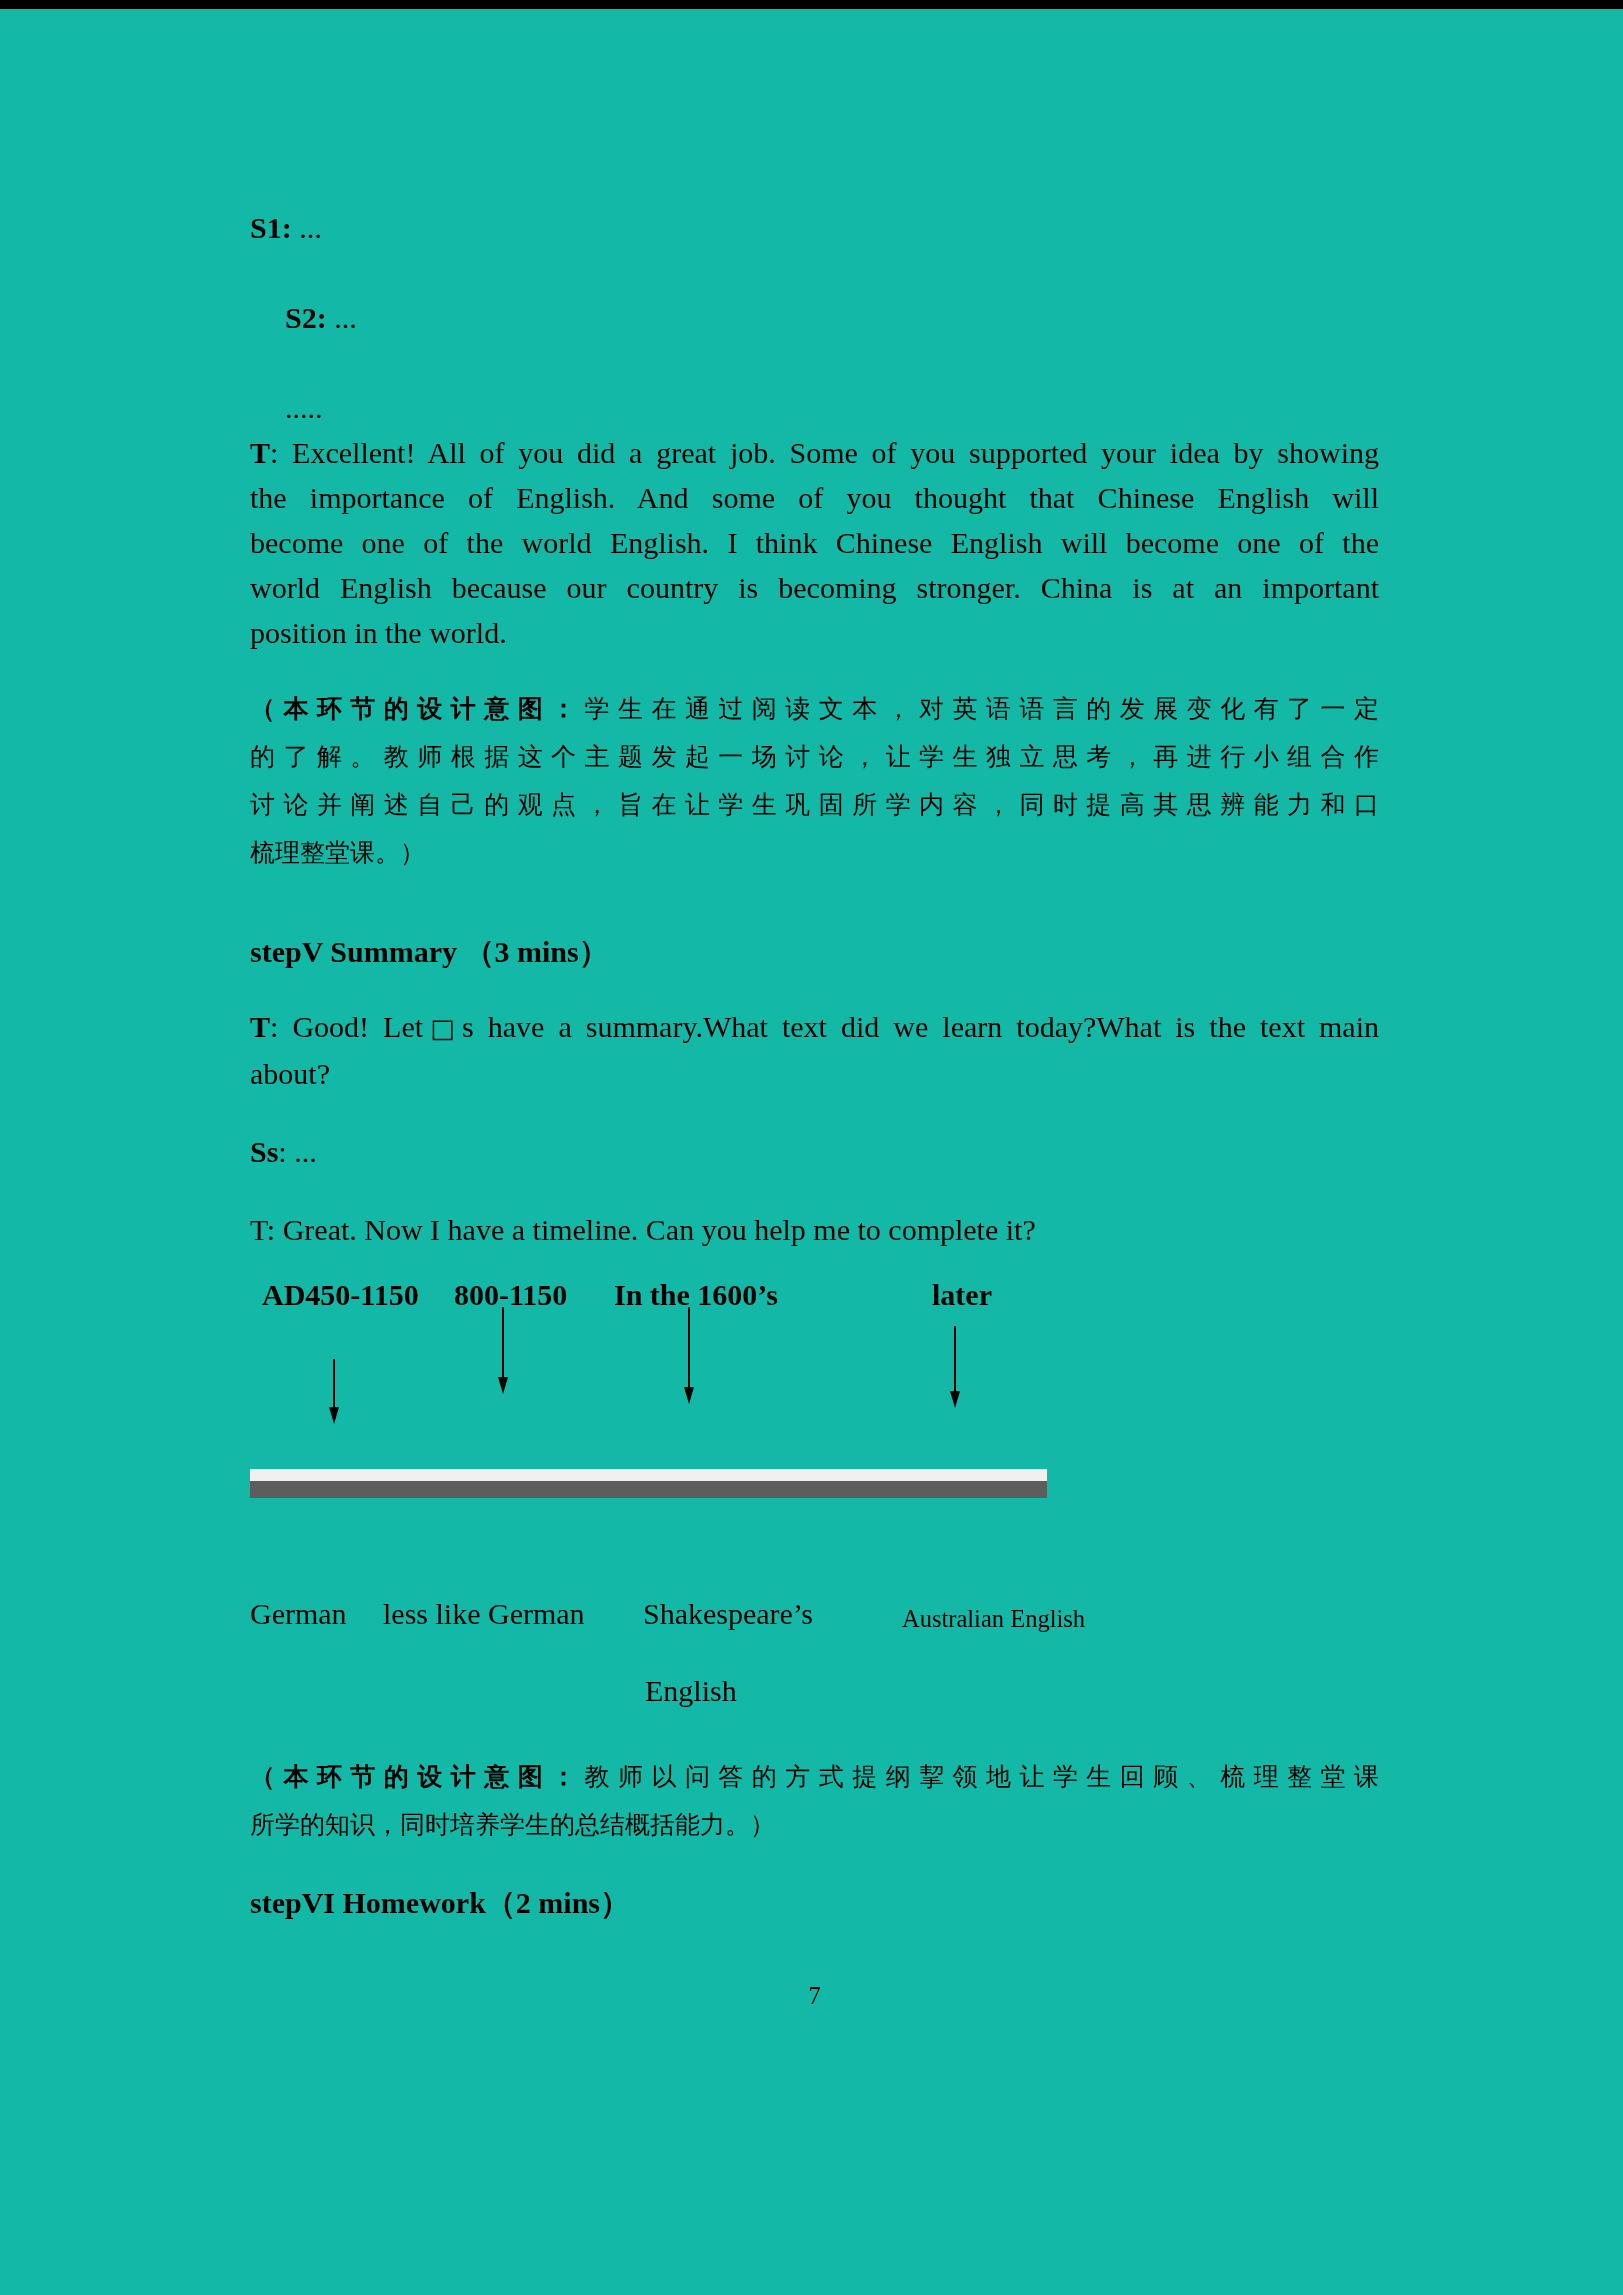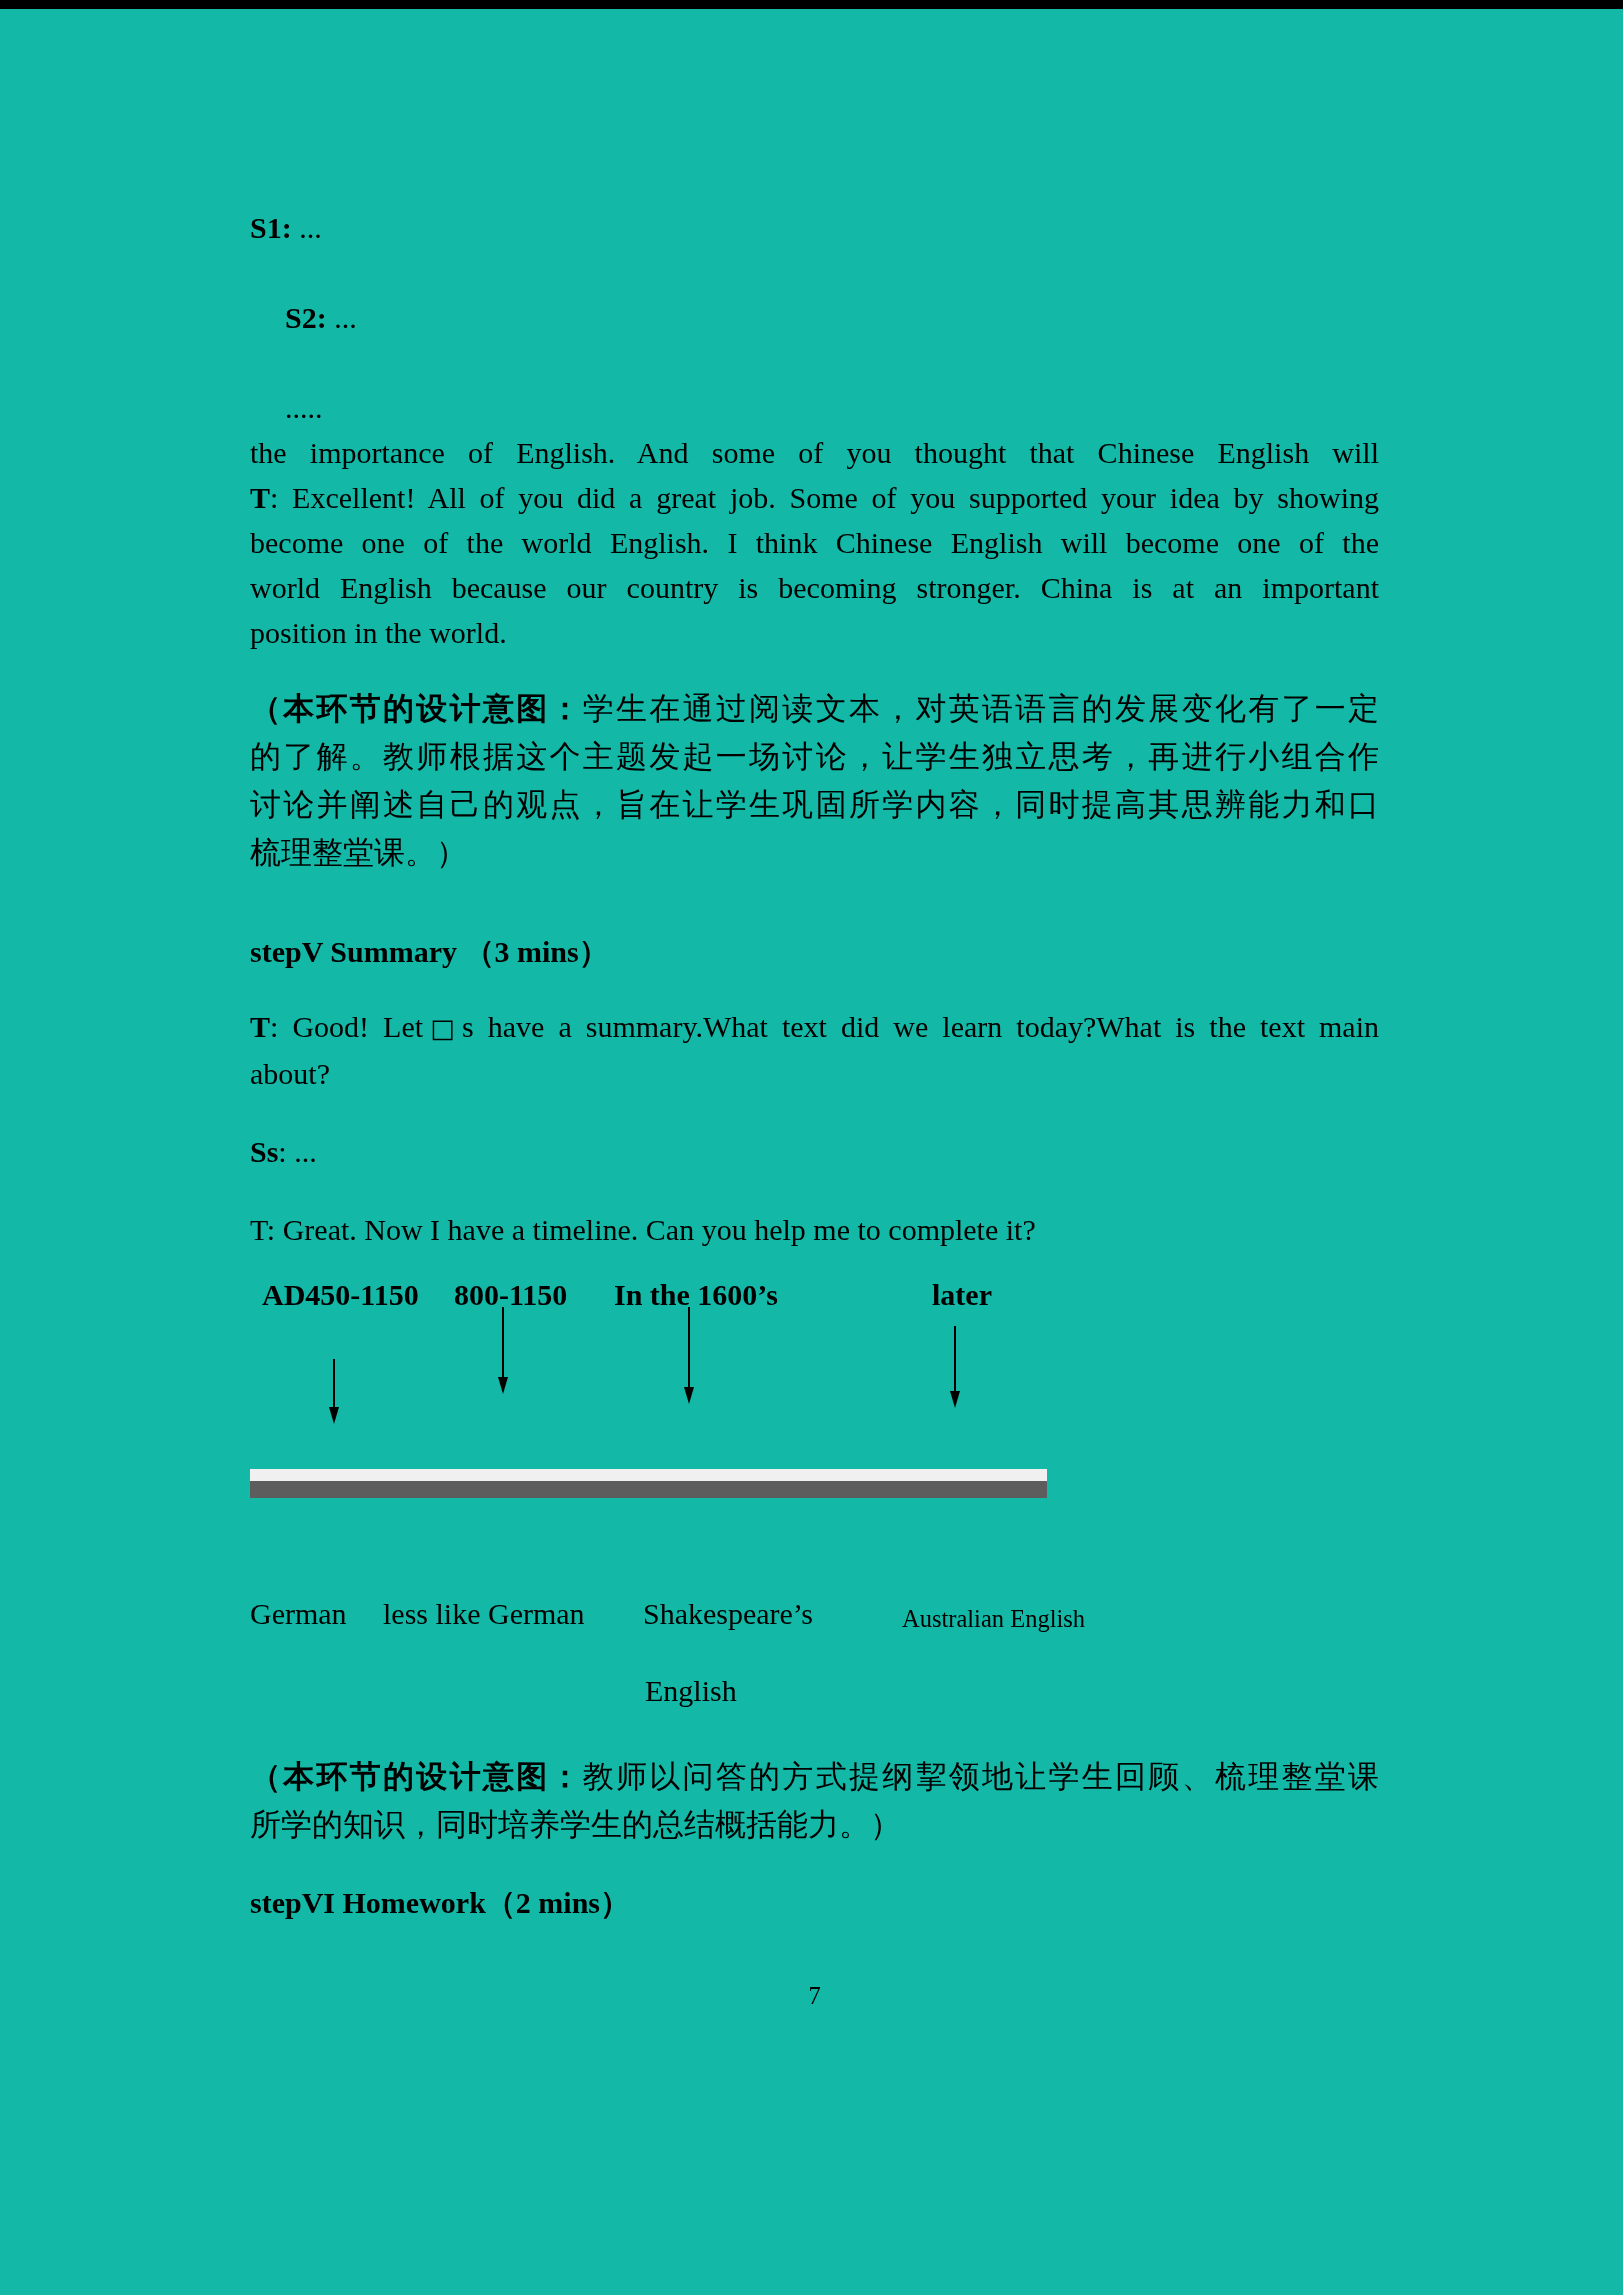--- a/index.html
+++ b/index.html
@@ -21,21 +21,21 @@
   .content {
     position: absolute;
     left: 250px;
     top: 205px;
     width: 1129px;
   }
   .bline { font-size: 30px; line-height: 45px; }
   .bold  { font-weight: bold; }
   
   .jl { text-align: justify; text-align-last: justify; }
-  .cn  { font-size: 31px; line-height: 48px; }
+  .cn  { font-size: 25px; line-height: 48px; }
   .cnj { text-align: justify; text-align-last: justify; text-justify: inter-character; }
   .heading { font-size: 30px; line-height: 45px; font-weight: bold; }
   .mt66 { margin-top: 45px; margin-left: 35px; }
   .mt44 { margin-top: 30px; }
   .mt76 { margin-top: 52px; }
   .mt48 { margin-top: 33px; }
   .mt40 { margin-top: 27px; }
   .mt46 { margin-top: 31px; }
   .mt50 { margin-top: 34px; }
   .tofu {
@@ -99,22 +99,22 @@
 
   <div class="content">
 
     <div class="bline"><span class="bold">S1:</span><span> ...</span></div>
 
     <div class="bline mt66"><span class="bold">S2:</span><span> ...</span></div>
 
     <div class="bline mt66">.....</div>
 
     <div>
+      <div class="bline jl"><span class="bold">T</span><span>: Excellent! All of you did a great job. Some of you supported your idea by showing</span></div>
       <div class="bline jl">the importance of English. And some of you thought that Chinese English will</div>
-      <div class="bline jl"><span class="bold">T</span><span>: Excellent! All of you did a great job. Some of you supported your idea by showing</span></div>
       <div class="bline jl">become one of the world English. I think Chinese English will become one of the</div>
       <div class="bline jl">world English because our country is becoming stronger. China is at an important</div>
       <div class="bline">position in the world.</div>
     </div>
 
     <div class="mt44">
       <div class="cn cnj"><span class="bold">（本环节的设计意图：</span><span>学生在通过阅读文本，对英语语言的发展变化有了一定</span></div>
       <div class="cn cnj">的了解。教师根据这个主题发起一场讨论，让学生独立思考，再进行小组合作</div>
       <div class="cn cnj">讨论并阐述自己的观点，旨在让学生巩固所学内容，同时提高其思辨能力和口</div>
       <div class="cn">梳理整堂课。）</div>

